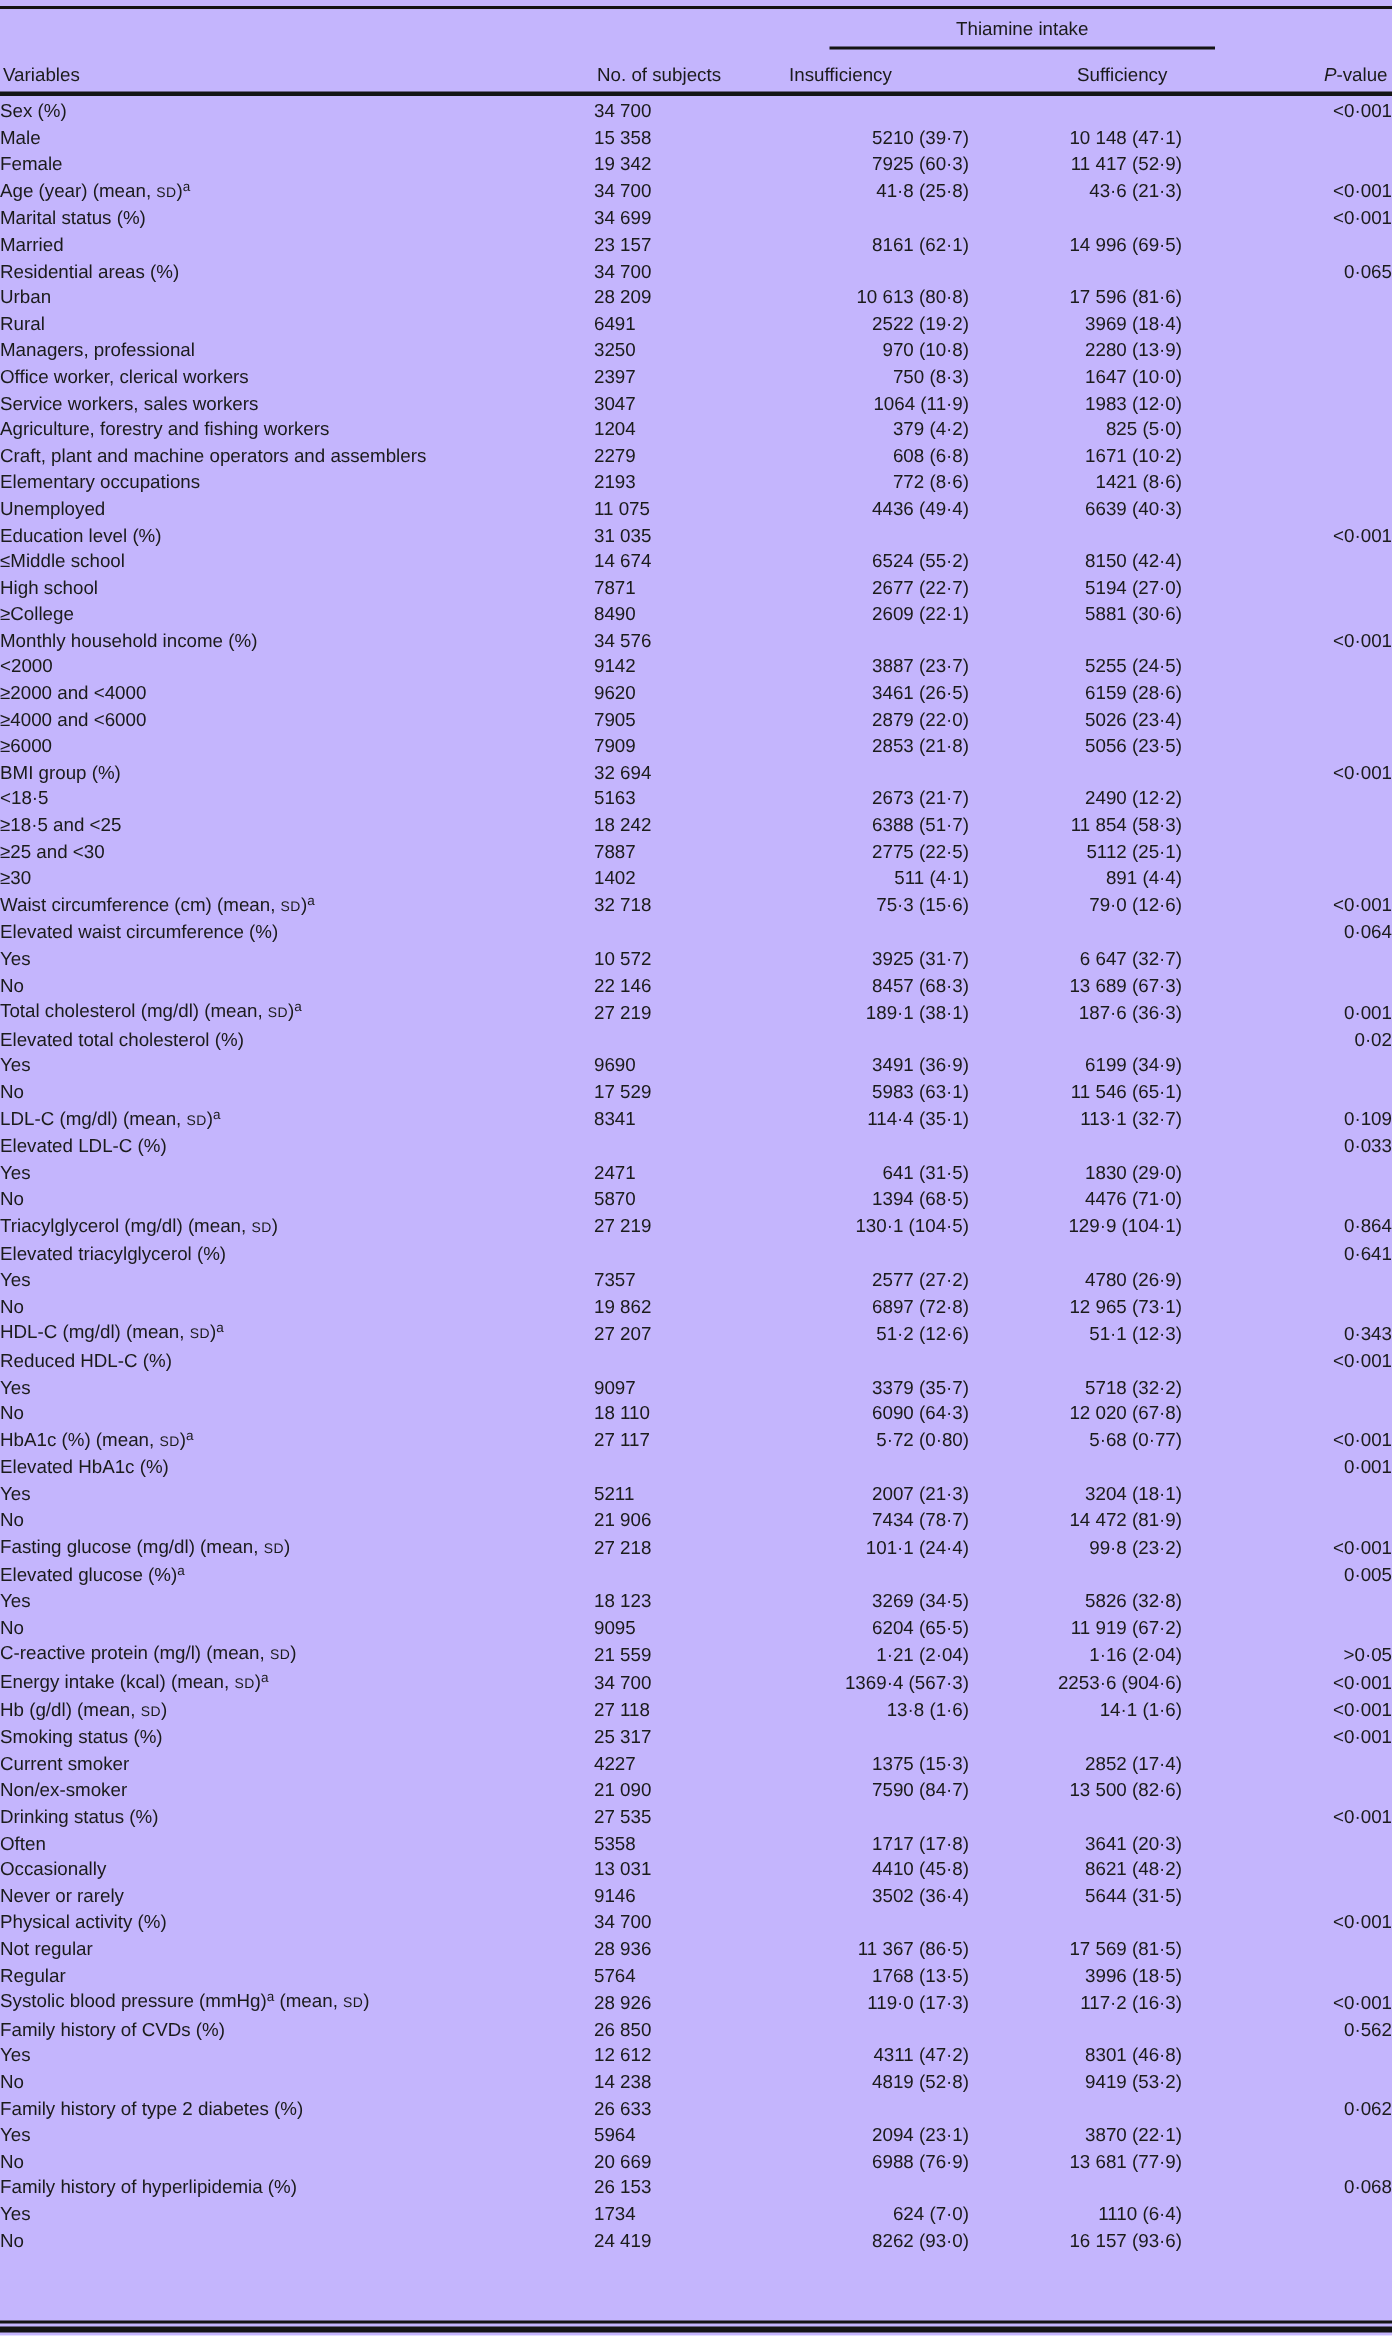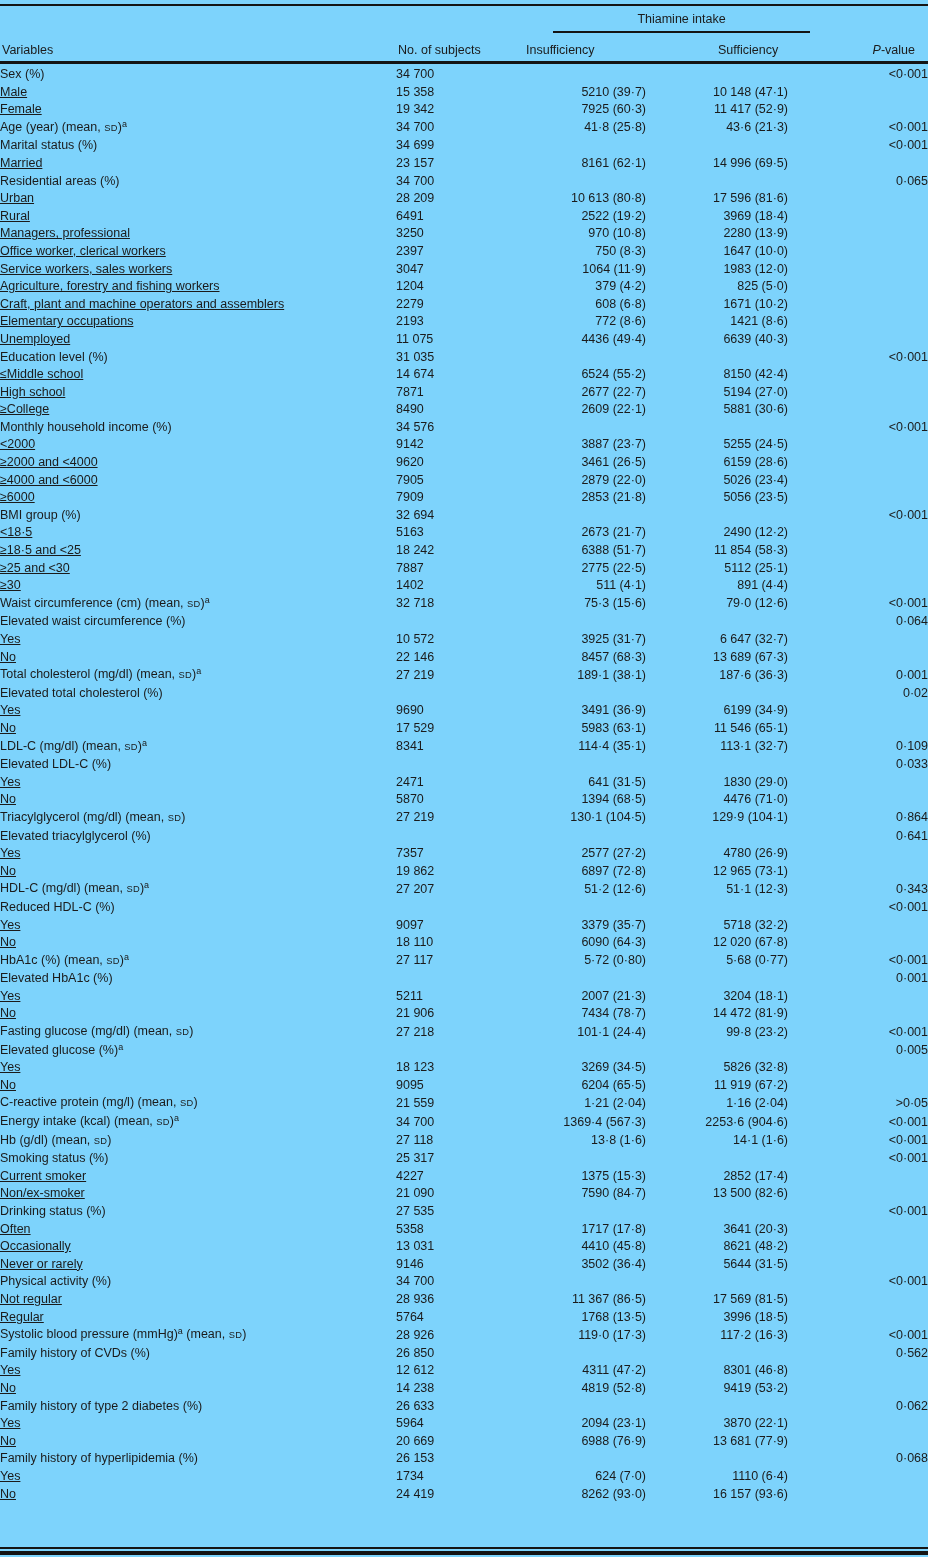--- a/index.html
+++ b/index.html
@@ -1,37 +1,37 @@
 <!DOCTYPE html>
 <html><head>
 <meta charset="utf-8">
 <style>
   html,body{margin:0;padding:0;background:#ffffff;}
-  #page{position:relative;width:928px;height:1557px;background:#7dd3fc;
+  #page{position:relative;width:928px;height:1557px;background:#c4b5fd;
         font-family:"Liberation Sans","DejaVu Sans",sans-serif;color:#1b1b1b;}
   .rule{position:absolute;left:0;right:0;background:#141414;}
   .rule-top{top:4px;height:2px;}
   .rule-head{top:61px;height:2.5px;}
   .rule-bot-thin{top:1547px;height:1.5px;}
   .rule-bot-thick{top:1551px;height:4px;}
   .spanner-label{position:absolute;top:11px;left:553px;width:257px;text-align:center;
                  font-size:12.5px;line-height:16px;}
   .spanner-line{position:absolute;top:31px;left:553px;width:257px;height:1.5px;background:#141414;}
   .colhead{position:absolute;top:42px;font-size:12.5px;line-height:16px;white-space:nowrap;}
   .ch-variables{left:2px;}
   .ch-subjects{left:398px;}
   .ch-insufficiency{left:526px;width:120px;}
   .ch-sufficiency{left:718px;}
-  .ch-pvalue{right:13px;}
+  .ch-pvalue{right:3px;}
   .ital{font-style:italic;}
   table#tbl{position:absolute;top:66px;left:0;width:928px;border-collapse:collapse;table-layout:fixed;padding-left:16px;}
   #tbl td{height:17.6px;line-height:17.6px;font-size:12.5px;padding:0;white-space:nowrap;
           overflow:visible;vertical-align:middle;}
   td.c-label{text-align:left;padding-left:2px;}
-  td.c-label.ind{padding-left:20px;text-decoration:underline;}
+  td.c-label.ind{padding-left:20px;}
   td.c-n{text-align:left;padding-left:2px;}
   td.c-ins,td.c-suf{text-align:right;}
   td.c-p{text-align:right;padding-right:3px;}
   .sc{font-size:9.3px;letter-spacing:0.3px;}
   sup{font-size:9px;line-height:0;position:relative;top:-4px;vertical-align:baseline;}
 </style>
 </head>
 <body>
 
 <div id="page">

